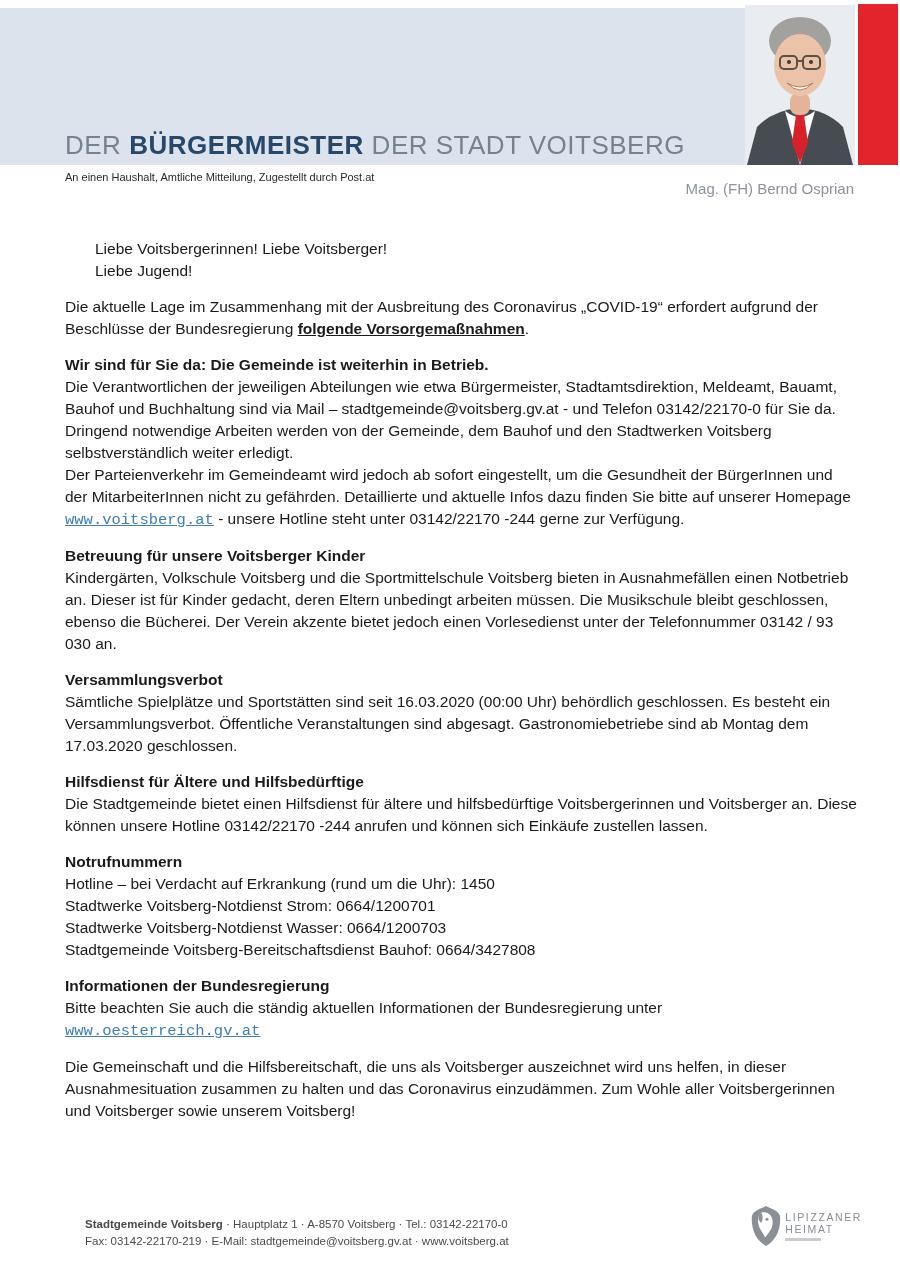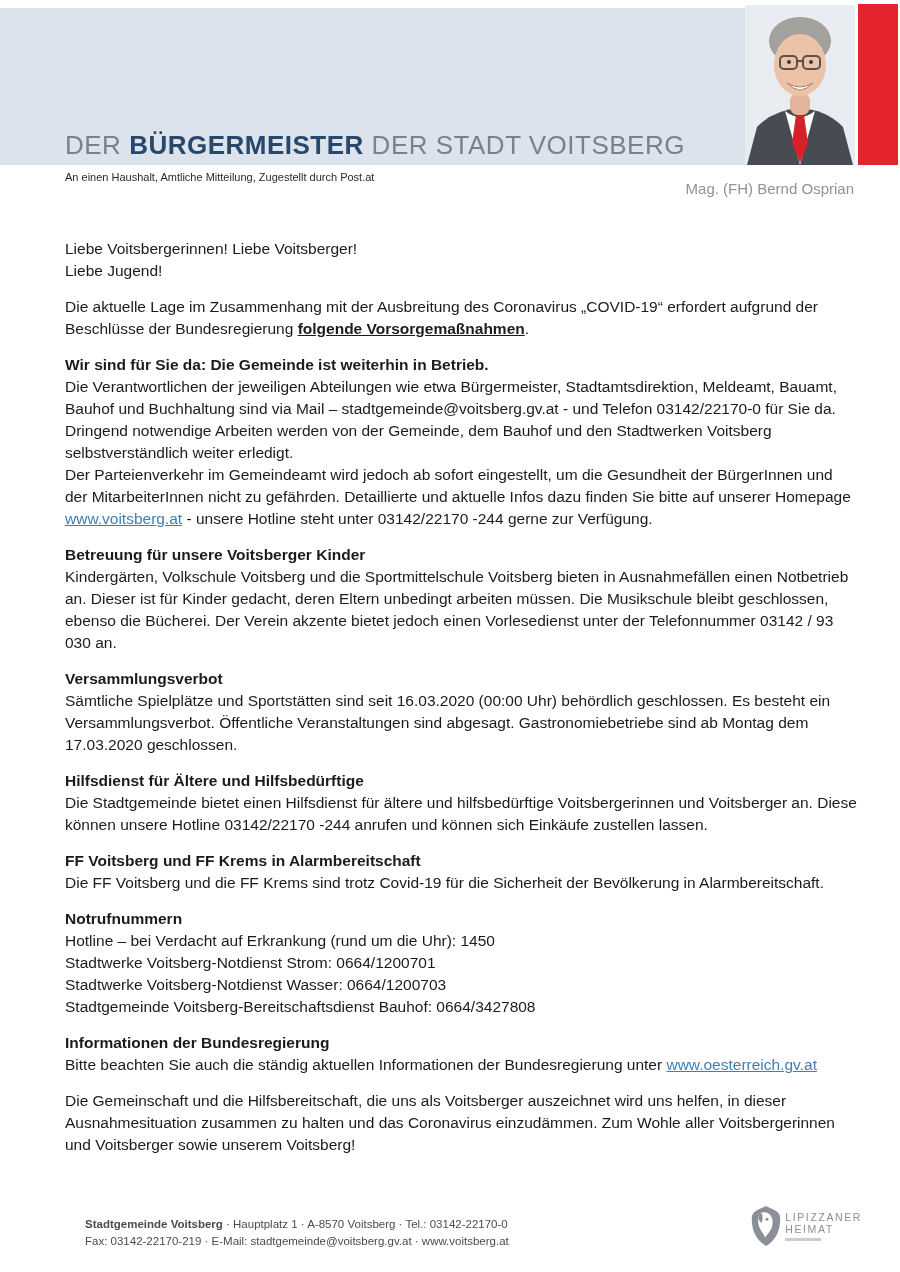--- a/index.html
+++ b/index.html
@@ -21,24 +21,24 @@
   }
   .header-band{position:absolute;top:8px;left:0;width:855px;height:157px;background:var(--band);}
   .title{position:absolute;left:65px;top:90px;font-size:26px;letter-spacing:.5px;color:var(--title-light);white-space:nowrap;margin-top:40px;}
   .title .t-bold{color:var(--title-dark);font-weight:700;}
   .photo{position:absolute;top:5px;left:745px;width:110px;height:160px;}
   .red-bar{position:absolute;top:4px;left:858px;width:40px;height:161px;background:var(--red);}
   .dist-note{position:absolute;left:65px;top:171px;font-size:11px;color:#2a2a2a;}
   .mayor-name{position:absolute;right:46px;top:180px;font-size:15px;color:var(--muted);}
   .content{position:absolute;left:65px;top:238px;width:792px;font-size:15.5px;line-height:22px;}
   .block{margin:14px 0 0 0;}
-  .block:first-child{margin-top:0;}
+  .block:first-child{margin-top:0;margin-left:30px;}
   .content h3{font-size:inherit;line-height:inherit;font-weight:700;margin:0;}
   .content p{margin:0;}
-  a.doc-link{color:var(--link);text-decoration:underline;cursor:pointer;}
+  a.doc-link{color:var(--link);text-decoration:underline;cursor:pointer;font-family:Liberation Mono, monospace;}
   .emph{font-weight:700;text-decoration:underline;}
   .footer{position:absolute;left:85px;bottom:22px;font-size:11.5px;line-height:17px;color:var(--footer);}
   .footer .f-bold{font-weight:700;}
   .logo{position:absolute;right:38px;bottom:24px;display:flex;align-items:center;gap:0;}
   .logo-text{color:var(--logo-gray);font-size:10.5px;letter-spacing:1.6px;line-height:12px;}
   .logo-sub{width:36px;height:3px;background:#c9ccd0;margin-top:3px;}
 </style>
 </head>
 <body>
 
@@ -105,24 +105,20 @@
     <div class="block">
       <h3>Versammlungsverbot</h3>
       <p>Sämtliche Spielplätze und Sportstätten sind seit 16.03.2020 (00:00 Uhr) behördlich geschlossen. Es besteht ein Versammlungsverbot. Öffentliche Veranstaltungen sind abgesagt. Gastronomiebetriebe sind ab Montag dem 17.03.2020 geschlossen.</p>
     </div>
 
     <div class="block">
       <h3>Hilfsdienst für Ältere und Hilfsbedürftige</h3>
       <p>Die Stadtgemeinde bietet einen Hilfsdienst für ältere und hilfsbedürftige Voitsbergerinnen und Voitsberger an. Diese können unsere Hotline 03142/22170 -244 anrufen und können sich Einkäufe zustellen lassen.</p>
     </div>
 
-    <div class="block">
-      <h3>FF Voitsberg und FF Krems in Alarmbereitschaft</h3>
-      <p>Die FF Voitsberg und die FF Krems sind trotz Covid-19 für die Sicherheit der Bevölkerung in Alarmbereitschaft.</p>
-    </div>
 
     <div class="block">
       <h3>Notrufnummern</h3>
       <p>Hotline – bei Verdacht auf Erkrankung (rund um die Uhr): 1450</p>
       <p>Stadtwerke Voitsberg-Notdienst Strom: 0664/1200701</p>
       <p>Stadtwerke Voitsberg-Notdienst Wasser: 0664/1200703</p>
       <p>Stadtgemeinde Voitsberg-Bereitschaftsdienst Bauhof: 0664/3427808</p>
     </div>
 
     <div class="block">

